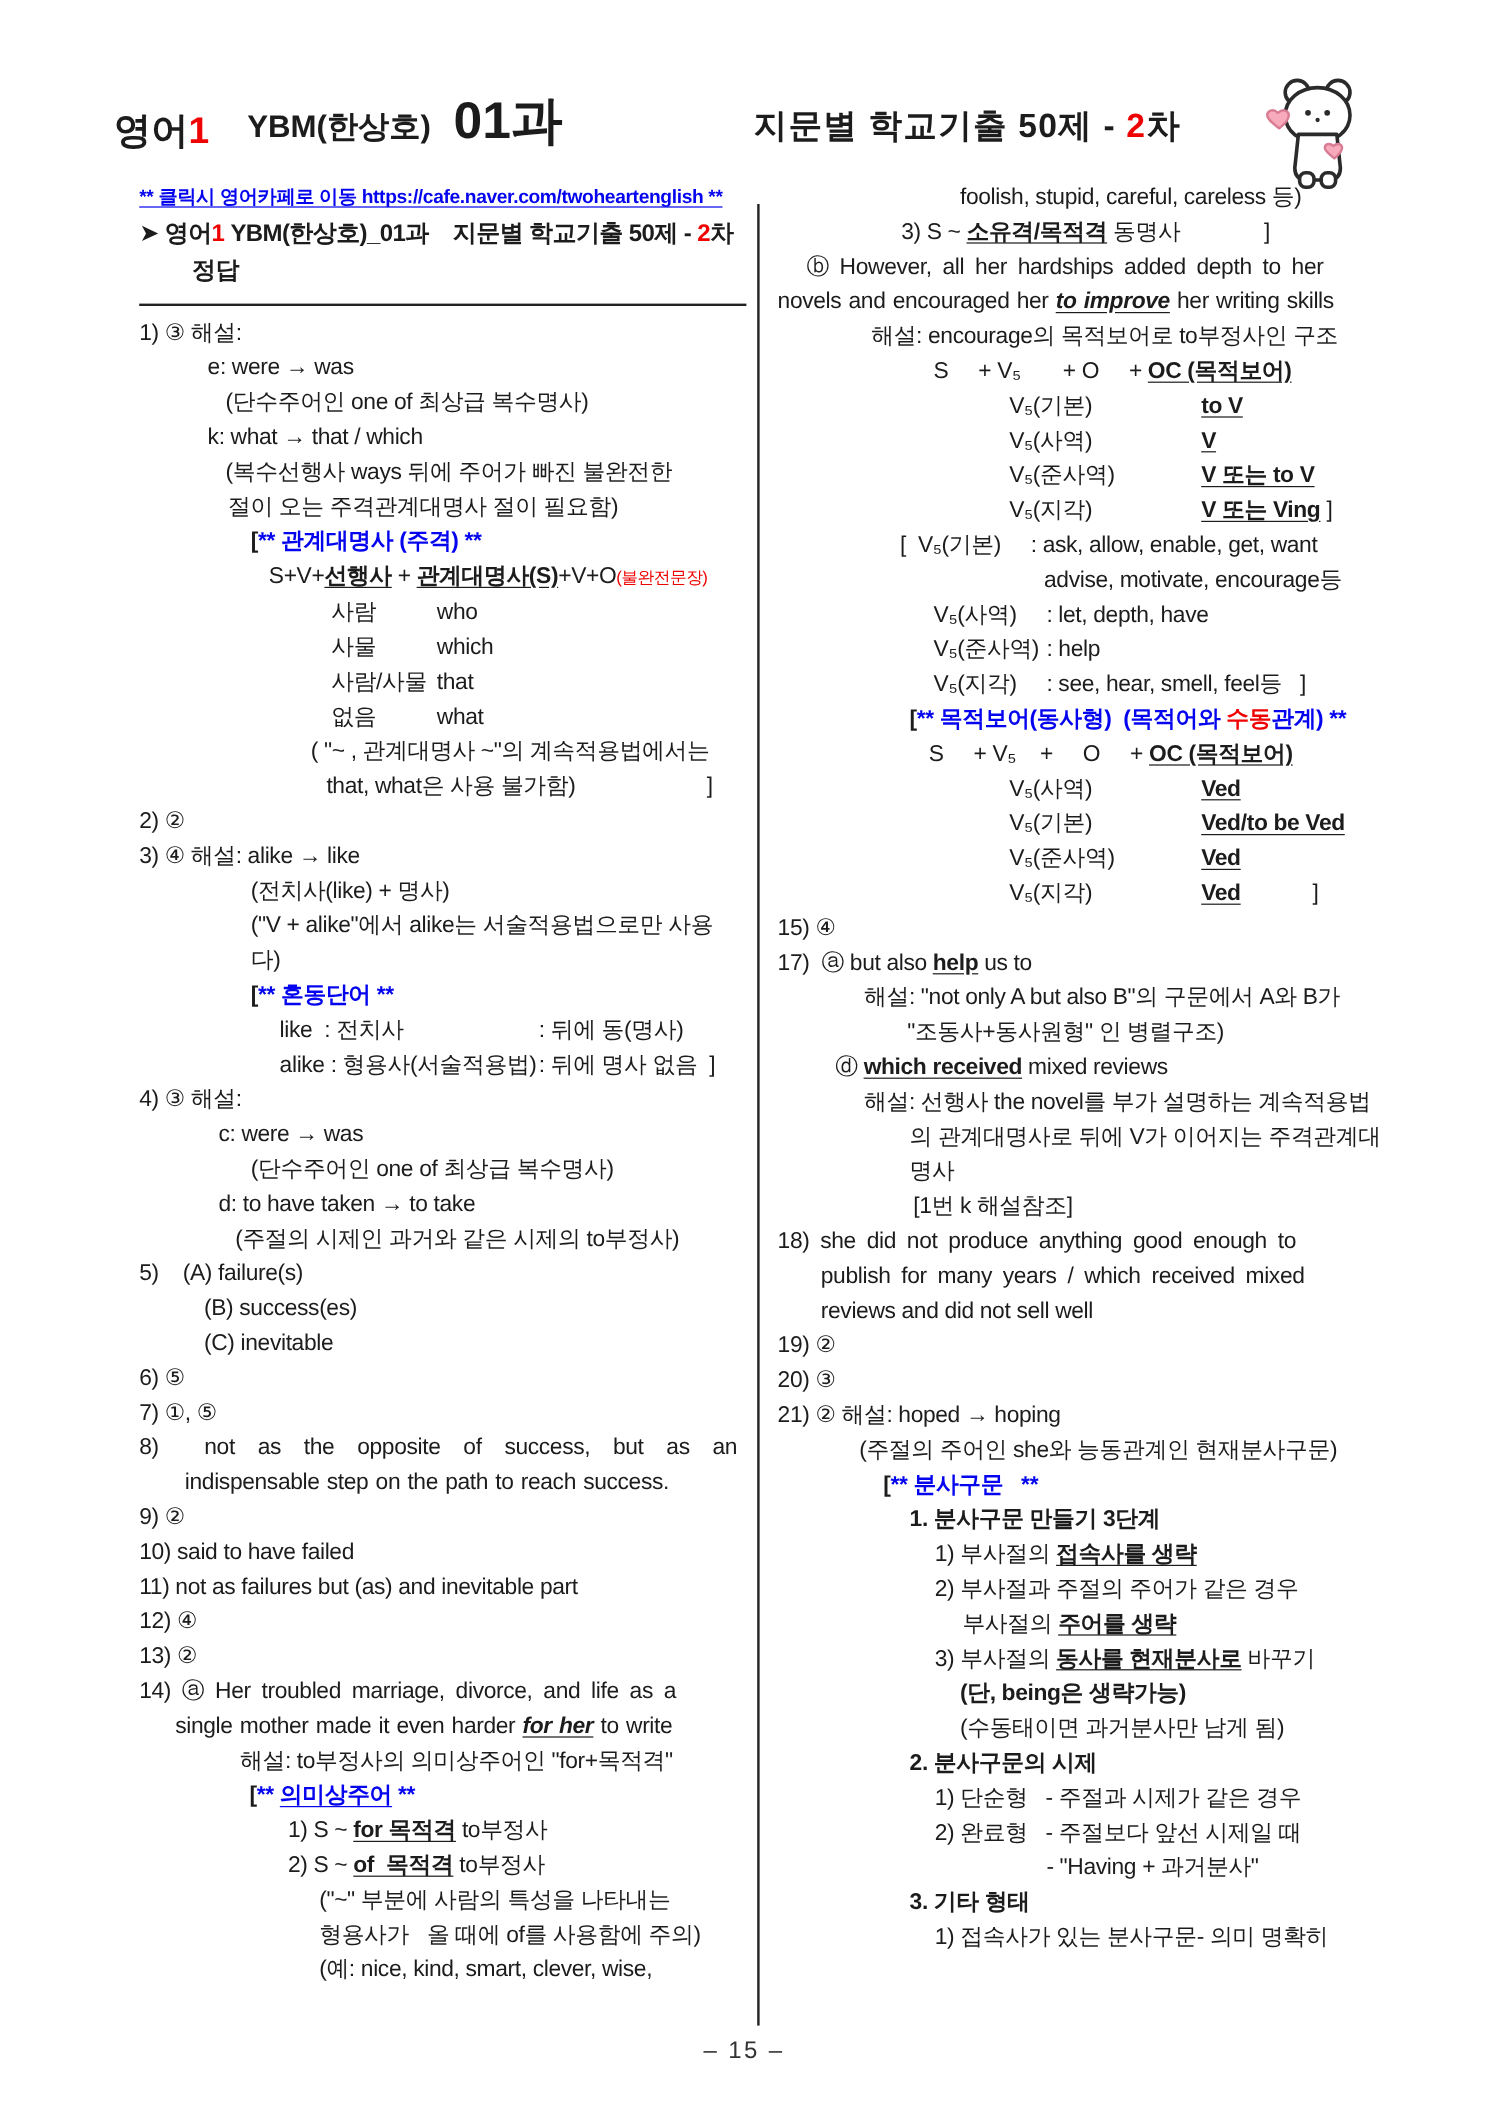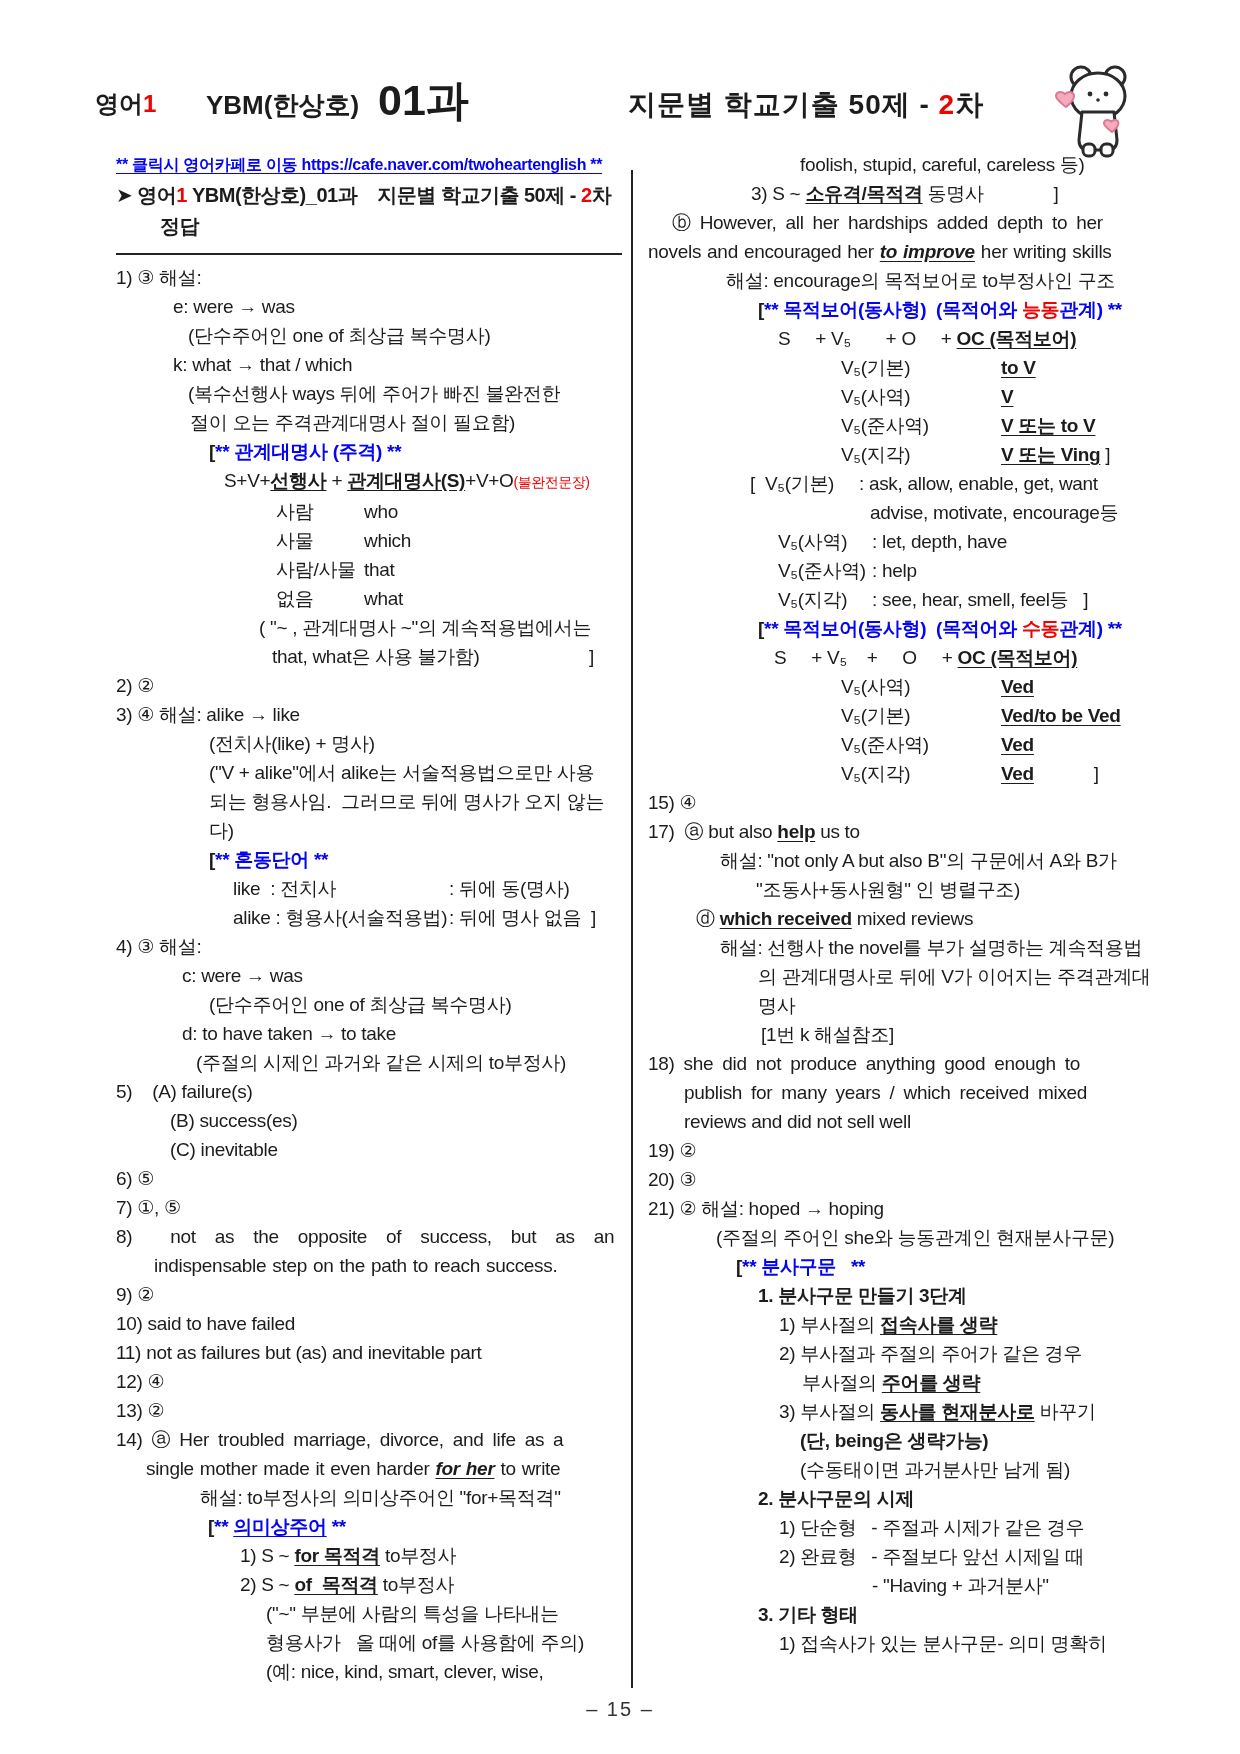--- a/index.html
+++ b/index.html
@@ -4,21 +4,21 @@
 <style>
   * { margin:0; padding:0; box-sizing:border-box; }
   html,body { background:#ffffff; }
   body {
     width:1240px; height:1754px; position:relative;
     font-family:"Liberation Sans","DejaVu Sans",sans-serif;
     color:#1c1c1c; overflow:hidden;
   }
   
   #hdr { position:absolute; left:0; top:0; width:1240px; height:150px; }
-  .hdr-subject { position:absolute; left:95px; top:88px; font-size:24px; font-weight:bold; letter-spacing:0; }
+  .hdr-subject { position:absolute; left:95px; top:88px; font-size:31px; font-weight:bold; letter-spacing:0; }
   .hdr-publisher { position:absolute; left:206px; top:88px; font-size:26px; font-weight:bold; }
   .hdr-lesson { position:absolute; left:378px; top:72px; font-size:43px; font-weight:bold; }
   .hdr-right { position:absolute; left:628px; top:86px; font-size:28px; font-weight:bold; letter-spacing:1px; }
   #bear { position:absolute; left:1052px; top:60px; }
   
   .col { position:absolute; top:150px; font-size:19px; line-height:29px; letter-spacing:-0.3px; }
   #left-col  { left:116px; width:506px; }
   #right-col { left:648px; width:560px; }
   .line { white-space:pre; }
   .line.link { font-size:16px; line-height:30px; }
@@ -88,21 +88,20 @@
     <div class="line" style="padding-left: 160px;"><span class="w2">사람</span><span>who</span></div>
     <div class="line" style="padding-left: 160px;"><span class="w2">사물</span><span>which</span></div>
     <div class="line" style="padding-left: 160px;"><span class="w2">사람/사물</span><span>that</span></div>
     <div class="line" style="padding-left: 160px;"><span class="w2">없음</span><span>what</span></div>
     <div class="line" style="padding-left: 143px;"><span>( "~ , 관계대명사 ~"의 계속적용법에서는</span></div>
     <div class="line between" style="padding-left: 156px;"><span class="grp"><span>that, what은 사용 불가함)</span></span><span>]</span></div>
     <div class="line"><span>2) ②</span></div>
     <div class="line"><span>3) ④ 해설: alike → like</span></div>
     <div class="line" style="padding-left: 93px;"><span>(전치사(like) + 명사)</span></div>
     <div class="line" style="padding-left: 93px;"><span>("V + alike"에서 alike는 서술적용법으로만 사용</span></div>
-    <div class="line" style="padding-left: 93px;"><span>되는 형용사임.  그러므로 뒤에 명사가 오지 않는</span></div>
     <div class="line" style="padding-left: 93px;"><span>다)</span></div>
     <div class="line" style="padding-left: 93px;"><span class="b">[</span><span class="blue b">** 혼동단어 **</span></div>
     <div class="line" style="padding-left: 117px;"><span class="w3">like  : 전치사</span><span>: 뒤에 동(명사)</span></div>
     <div class="line" style="padding-left: 117px;"><span class="w3">alike : 형용사(서술적용법)</span><span>: 뒤에 명사 없음  ]</span></div>
     <div class="line"><span>4) ③ 해설:</span></div>
     <div class="line" style="padding-left: 66px;"><span>c: were → was</span></div>
     <div class="line" style="padding-left: 93px;"><span>(단수주어인 one of 최상급 복수명사)</span></div>
     <div class="line" style="padding-left: 66px;"><span>d: to have taken → to take</span></div>
     <div class="line" style="padding-left: 80px;"><span>(주절의 시제인 과거와 같은 시제의 to부정사)</span></div>
     <div class="line"><span>5)    (A) failure(s)</span></div>
@@ -127,21 +126,20 @@
     <div class="line" style="padding-left: 150px;"><span>형용사가   올 때에 of를 사용함에 주의)</span></div>
     <div class="line" style="padding-left: 150px;"><span>(예: nice, kind, smart, clever, wise,</span></div>
   </div>
 <div id="divider"></div>
 <div id="right-col" class="col">
     <div class="line" style="padding-left: 152px;"><span>foolish, stupid, careful, careless 등)</span></div>
     <div class="line" style="padding-left: 103px;"><span>3) S ~ </span><span class="b u">소유격/목적격</span><span> 동명사              ]</span></div>
     <div class="line ws1" style="padding-left: 24px;"><span>ⓑ However, all her hardships added depth to her</span></div>
     <div class="line ws2"><span>novels and encouraged her </span><span class="b i u">to improve</span><span> her writing skills</span></div>
     <div class="line" style="padding-left: 78px;"><span>해설: encourage의 목적보어로 to부정사인 구조</span></div>
-    <div class="line" style="padding-left: 110px;"><span class="b">[</span><span class="blue b">** 목적보어(동사형)  (목적어와 </span><span class="red b">능동</span><span class="blue b">관계) **</span></div>
     <div class="line" style="padding-left: 130px;"><span>S     + V₅       + O     + </span><span class="b u">OC (목적보어)</span></div>
     <div class="line" style="padding-left: 193px;"><span class="w1">V₅(기본)</span><span class="b u">to V</span></div>
     <div class="line" style="padding-left: 193px;"><span class="w1">V₅(사역)</span><span class="b u">V</span></div>
     <div class="line" style="padding-left: 193px;"><span class="w1">V₅(준사역)</span><span class="b u">V 또는 to V</span></div>
     <div class="line" style="padding-left: 193px;"><span class="w1">V₅(지각)</span><span class="b u">V 또는 Ving</span><span> ]</span></div>
     <div class="line" style="padding-left: 102px;"><span>[  </span><span class="w4">V₅(기본)</span><span>: ask, allow, enable, get, want</span></div>
     <div class="line" style="padding-left: 222px;"><span>advise, motivate, encourage등</span></div>
     <div class="line" style="padding-left: 130px;"><span class="w4">V₅(사역)</span><span>: let, depth, have</span></div>
     <div class="line" style="padding-left: 130px;"><span class="w4">V₅(준사역)</span><span>: help</span></div>
     <div class="line" style="padding-left: 130px;"><span class="w4">V₅(지각)</span><span>: see, hear, smell, feel등   ]</span></div>

